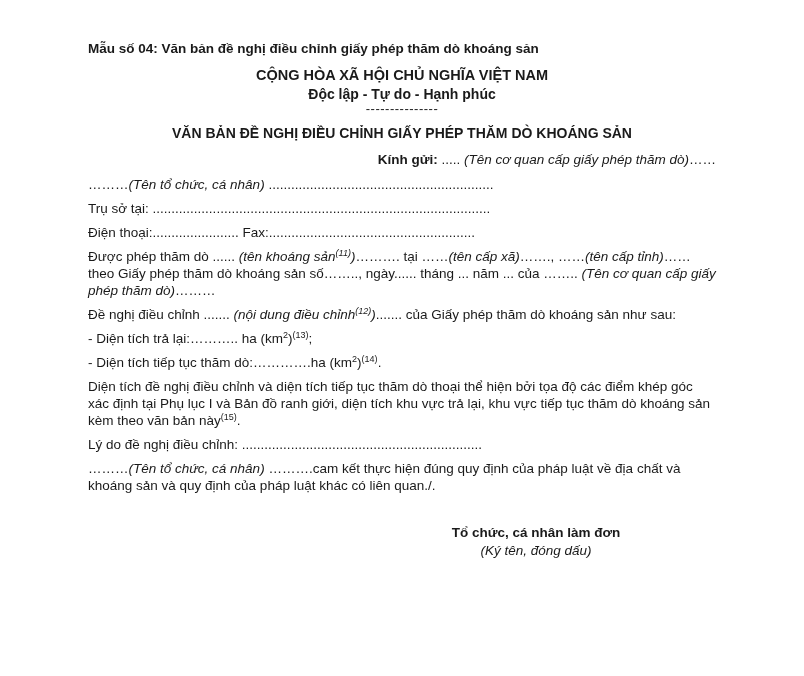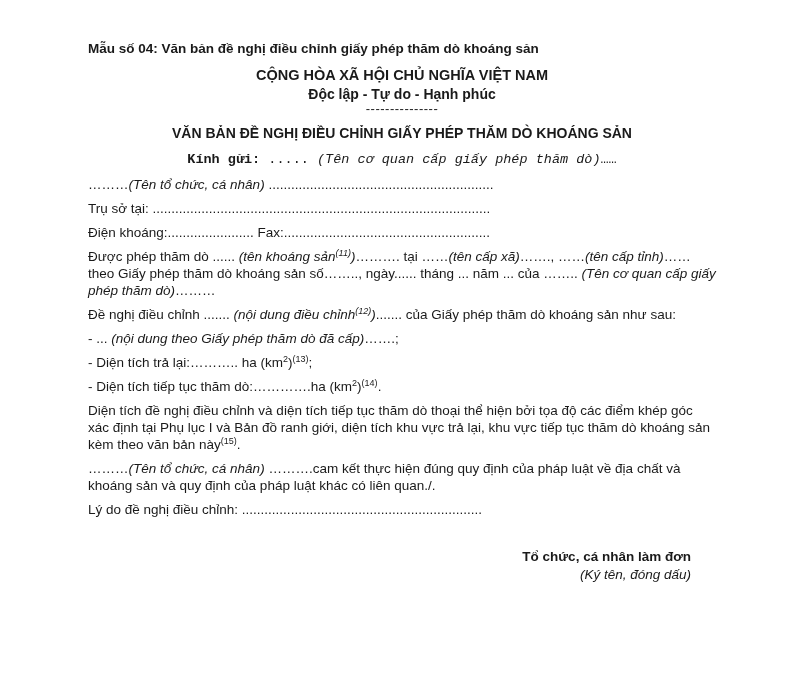--- a/index.html
+++ b/index.html
@@ -50,44 +50,43 @@
     margin: 8px 0 0 0;
   }
   .title {
     text-align: center;
     font-size: 14px;
     font-weight: bold;
     line-height: 20px;
     margin: 8px 0 8px 0;
   }
   .salutation {
-    text-align: center;
+    text-align: right;
     font-size: 13.5px;
     line-height: 18px;
     margin: 7px 0 0 0;
-    font-family: Liberation Mono, monospace;
   }
   .body-line {
     font-size: 13.5px;
     line-height: 17px;
     margin: 7px 0 0 0;
     word-break: break-all;
   }
   .body-line.para { word-break: normal; }
   .seg-b { font-weight: bold; }
   .seg-i { font-style: italic; }
   .seg-s {
     vertical-align: super;
     font-size: 9px;
     line-height: 0;
   }
   .signature {
     width: 310px;
     margin: 30px 25px 0 auto;
-    text-align: right;
+    text-align: center;
   }
   .sig-title {
     font-size: 13.5px;
     font-weight: bold;
     line-height: 18px;
   }
   .sig-note {
     font-size: 13.5px;
     font-style: italic;
     line-height: 18px;
@@ -106,28 +105,27 @@
     <div class="sep">---------------</div>
   </div>
 
 
   <div class="title">VĂN BẢN ĐỀ NGHỊ ĐIỀU CHỈNH GIẤY PHÉP THĂM DÒ KHOÁNG SẢN</div>
 
   <p class="salutation"><span class="seg-b">Kính gửi: </span><span>..... </span><span class="seg-i">(Tên cơ quan cấp giấy phép thăm dò)</span><span>……</span></p>
 
   <p class="body-line"><span>………</span><span class="seg-i">(Tên tổ chức, cá nhân)</span><span> ............................................................</span></p>
   <p class="body-line"><span>Trụ sở tại: ..........................................................................................</span></p>
-  <p class="body-line"><span>Điện khoáng:....................... Fax:.......................................................</span></p>
+  <p class="body-line"><span>Điện thoại:....................... Fax:.......................................................</span></p>
   <p class="body-line para"><span>Được phép thăm dò ...... </span><span class="seg-i">(tên khoáng sản</span><span class="seg-i seg-s">(11)</span><span class="seg-i">)</span><span>………. tại ……</span><span class="seg-i">(tên cấp xã)</span><span>……., ……</span><span class="seg-i">(tên cấp tỉnh)</span><span>…… theo Giấy phép thăm dò khoáng sản số…….., ngày...... tháng ... năm ... của …….. </span><span class="seg-i">(Tên cơ quan cấp giấy phép thăm dò)</span><span>………</span></p>
   <p class="body-line para"><span>Đề nghị điều chỉnh ....... </span><span class="seg-i">(nội dung điều chỉnh</span><span class="seg-i seg-s">(12)</span><span class="seg-i">)</span><span>....... của Giấy phép thăm dò khoáng sản như sau:</span></p>
-  <p class="body-line para"><span>- ... </span><span class="seg-i">(nội dung theo Giấy phép thăm dò đã cấp)</span><span>…….;</span></p>
   <p class="body-line para"><span>- Diện tích trả lại:……….. ha (km</span><span class="seg-s">2</span><span>)</span><span class="seg-s">(13)</span><span>;</span></p>
   <p class="body-line para"><span>- Diện tích tiếp tục thăm dò:………….ha (km</span><span class="seg-s">2</span><span>)</span><span class="seg-s">(14)</span><span>.</span></p>
   <p class="body-line para"><span>Diện tích đề nghị điều chỉnh và diện tích tiếp tục thăm dò thoại thể hiện bởi tọa độ các điểm khép góc xác định tại Phụ lục I và Bản đồ ranh giới, diện tích khu vực trả lại, khu vực tiếp tục thăm dò khoáng sản kèm theo văn bản này</span><span class="seg-s">(15)</span><span>.</span></p>
+  <p class="body-line"><span>Lý do đề nghị điều chỉnh: ................................................................</span></p>
   <p class="body-line para"><span>………</span><span class="seg-i">(Tên tổ chức, cá nhân)</span><span> ……….cam kết thực hiện đúng quy định của pháp luật về địa chất và khoáng sản và quy định của pháp luật khác có liên quan./.</span></p>
-  <p class="body-line"><span>Lý do đề nghị điều chỉnh: ................................................................</span></p>
 
   <div class="signature">
     <div class="sig-title">Tổ chức, cá nhân làm đơn</div>
     <div class="sig-note">(Ký tên, đóng dấu)</div>
   </div>
 
 </div>
 
 </body></html>

